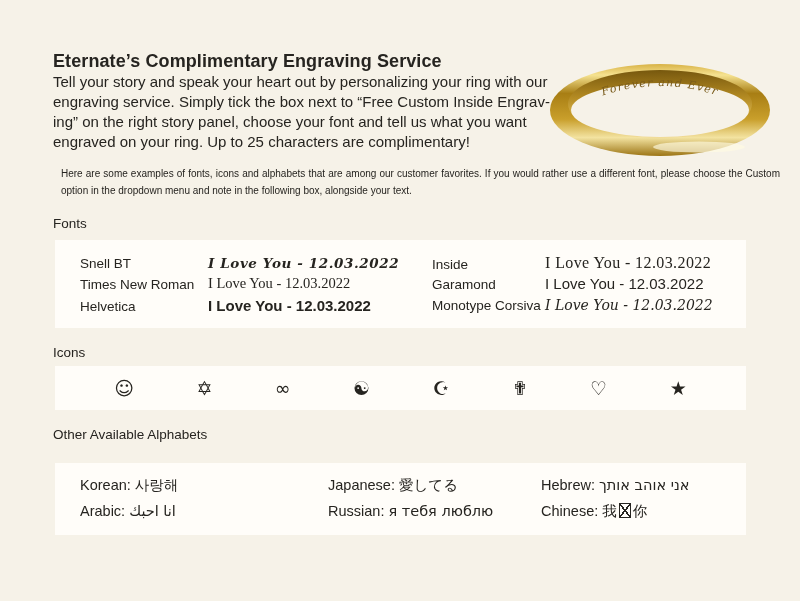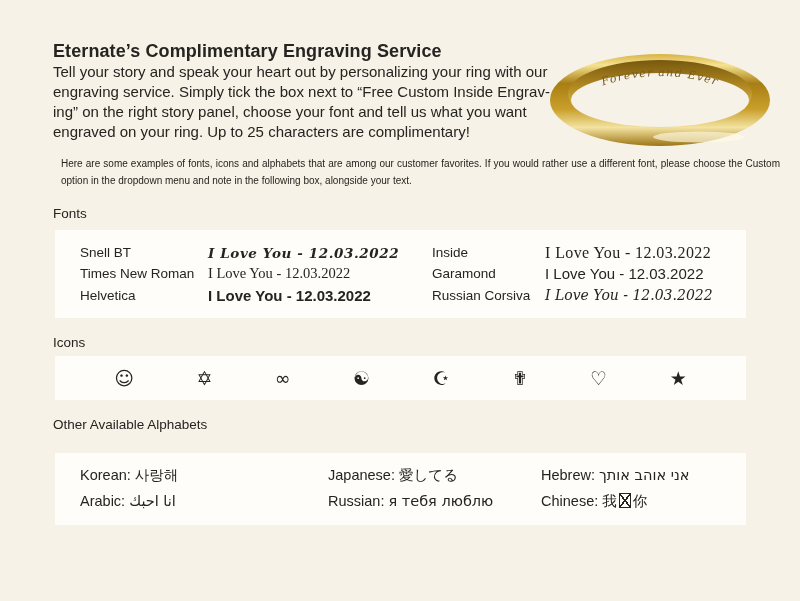--- a/index.html
+++ b/index.html
@@ -1,42 +1,42 @@
 <!DOCTYPE html>
 <html><head>
 <meta charset="utf-8">
 <style>
   html,body { margin:0; padding:0; }
   body {
     width:800px; height:601px; overflow:hidden;
     background:#f6f2e8; color:#262420;
     font-family:"Liberation Sans", sans-serif;
   }
-  .container { position:relative; padding:40px 24px 0 53px; box-sizing:border-box; width:797px; height:601px; }
+  .container { position:relative; padding:50px 24px 0 53px; box-sizing:border-box; width:797px; height:601px; }
 
   .page-title { margin:0; font-size:18px; line-height:22px; font-weight:700; letter-spacing:0.1px; }
 
   .intro-row { position:relative; }
   .intro { width:505px; font-size:15px; line-height:20px; }
   .intro div { white-space:nowrap; }
 
   .ring-svg { position:absolute; top:-18px; right:0; }
 
   .examples { margin:13px 0 0 8px; width:719px; font-size:10px; line-height:17px; text-align:justify; }
 
   .section-label { margin-top:16px; font-size:13.5px; line-height:17px; }
 
   .card { background:#fffdf9; width:691px; margin-left:2px; box-sizing:border-box; }
 
   .fonts-card {
     margin-top:8px; height:88px; padding:12px 25px;
     display:grid; grid-template-rows:repeat(3,1fr); grid-template-columns:352px 1fr;
     grid-auto-flow:column; align-items:center;
   }
-  .font-row { display:flex; align-items:center; }
+  .font-row { display:flex; align-items:flex-end; }
   .font-name { flex:none; width:128px; font-size:13.5px; }
   .font-row.col2 .font-name { width:113px; }
   .font-sample { font-size:14px; }
   .fs-snell    { font-family:"DejaVu Serif", serif; font-style:italic; font-weight:700; font-size:13.5px; letter-spacing:0.6px; }
   .fs-times    { font-family:"Liberation Serif", serif; font-size:14.5px; }
   .fs-helvetica{ font-family:"Liberation Sans", sans-serif; font-weight:700; font-size:15px; }
   .fs-newyork  { font-family:"Liberation Serif", serif; font-size:16px; letter-spacing:0.4px; }
   .fs-garamond { font-family:"Liberation Sans", sans-serif; font-size:15px; }
   .fs-corsiva  { font-family:"DejaVu Serif", serif; font-style:italic; font-size:14px; }
 
@@ -121,21 +121,21 @@
       </div>
       <div class="font-row col2">
         <span class="font-name">Inside</span>
         <span class="font-sample fs-newyork">I Love You - 12.03.2022</span>
       </div>
       <div class="font-row col2">
         <span class="font-name">Garamond</span>
         <span class="font-sample fs-garamond">I Love You - 12.03.2022</span>
       </div>
       <div class="font-row col2">
-        <span class="font-name">Russian Corsiva</span>
+        <span class="font-name">Monotype Corsiva</span>
         <span class="font-sample fs-corsiva">I Love You - 12.03.2022</span>
       </div>
     </div>
 
   <div class="section-label">Icons</div>
   <div class="card icons-card">
       <span class="icon-glyph">☺</span>
       <span class="icon-glyph">✡</span>
       <span class="icon-glyph">∞</span>
       <span class="icon-glyph">☯</span>

